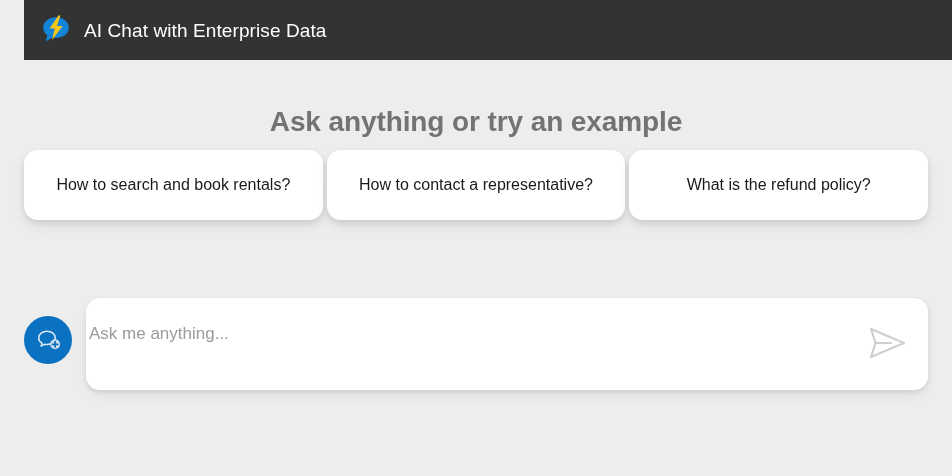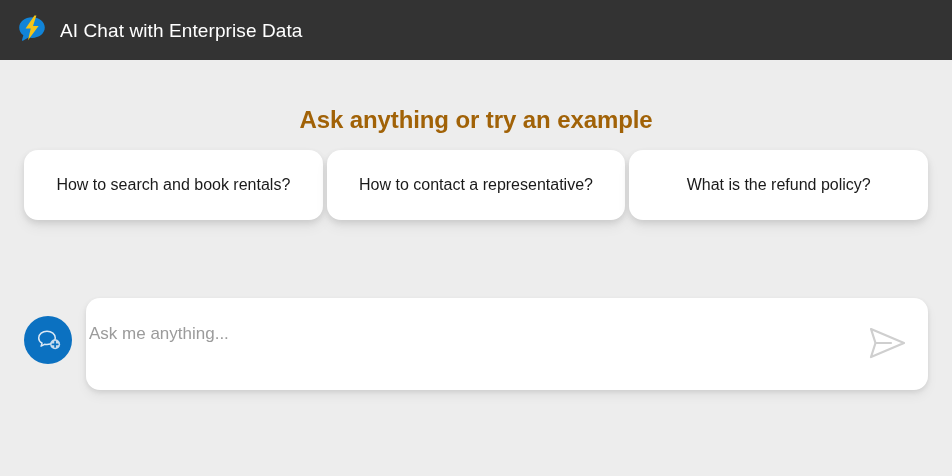--- a/index.html
+++ b/index.html
@@ -27,20 +27,21 @@
   }
 
   
   .header {
     height: 60px;
     flex: 0 0 60px;
     background: #333333;
     display: flex;
     align-items: center;
     padding-left: 16px;
+    margin-left: 24px;
   }
 
   .brand-logo {
     width: 32px;
     height: 32px;
     flex: 0 0 32px;
     display: block;
     margin-right: 12px;
   }
 
@@ -59,23 +60,23 @@
     position: relative;
     background: #ededed;
   }
 
   .page-title {
     position: absolute;
     top: 46px;
     left: 0;
     width: 100%;
     text-align: center;
-    font-size: 24px;
+    font-size: 28px;
     font-weight: 700;
-    color: #a16207;
+    color: #737373;
     letter-spacing: -0.1px;
   }
 
   
   .examples {
     position: absolute;
     top: 90px;
     left: 24px;
     right: 24px;
     display: flex;

